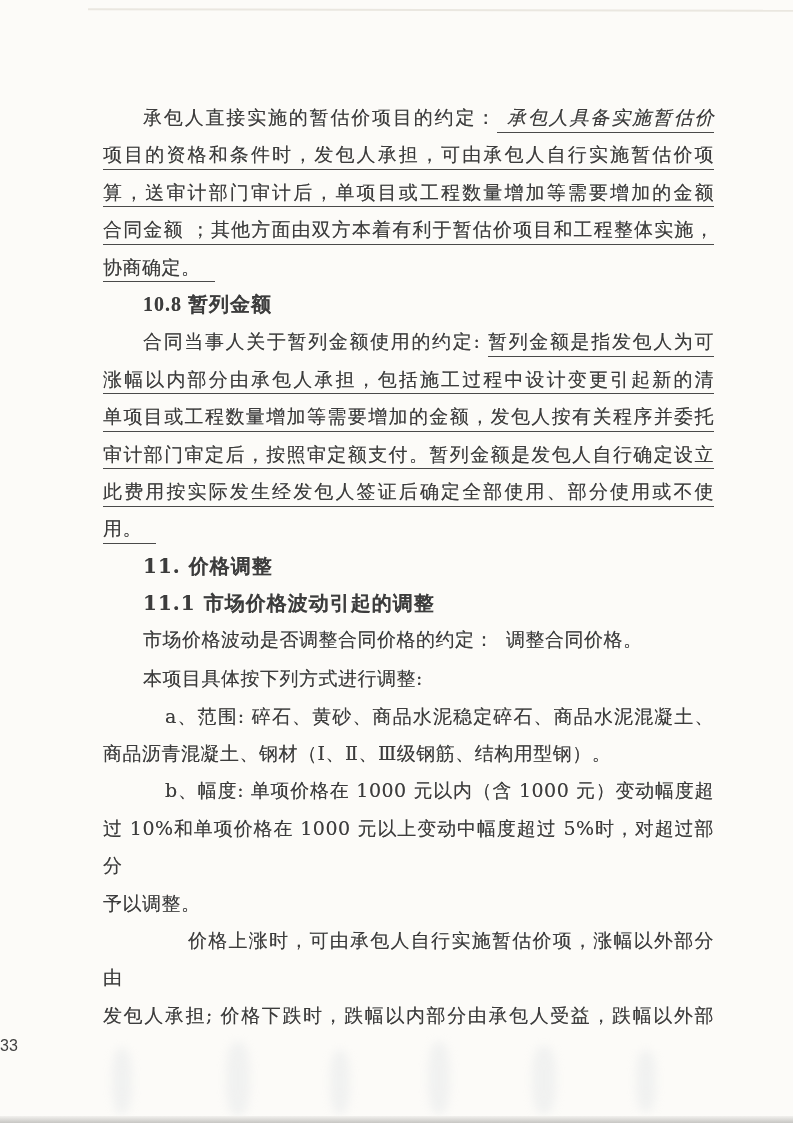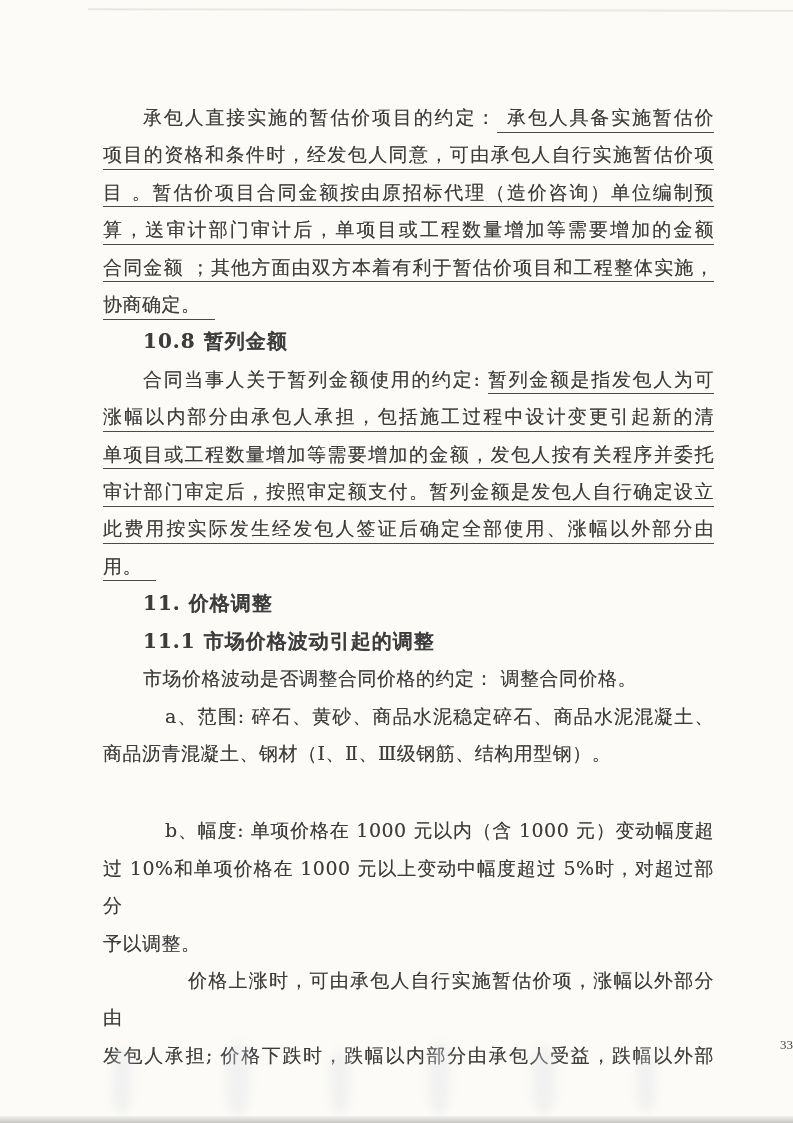--- a/index.html
+++ b/index.html
@@ -56,58 +56,58 @@
   }
   .line.heading {
     font-weight: bold;
     font-size: 20px;
     letter-spacing: 1px;
   }
   .u {
     border-bottom: 1.5px solid var(--ul, #4a4a4a);
     padding-bottom: 3.5px;
   }
-  .lead-gap { padding-left: 10px; }
+  .lead-gap { padding-left: 10px; font-style: italic; }
   .tail-gap { padding-right: 14px; }
   .page-number {
     position: absolute;
     top: 1037px; left: 0;
     width: 100%;
-    text-align: right;
-    font-size: 13px;
+    text-align: left;
+    font-size: 16px;
     color: #3f3f3f;
-    font-family: Liberation Serif, serif;
+    font-family: Liberation Sans, sans-serif;
   }
 </style>
 </head>
 <body>
 
 <div class="page">
   <div class="scan-line-top"></div>
 
   <div class="contract-text">
       <div class="line just" style="text-indent: 40px;"><span>承包人直接实施的暂估价项目的约定：</span><span class="u lead-gap">承包人具备实施暂估价</span></div>
-      <div class="line just"><span class="u">项目的资格和条件时，经发包人同意，可由承包人自行实施暂估价项</span></div>
-      <div class="line just"><span class="u">目 。暂估价项目合同金额按由原招标代理（造价咨询）单位编制预</span></div>
+      <div class="line just"><span class="u">项目的资格和条件时，发包人承担，可由承包人自行实施暂估价项</span></div>
       <div class="line just"><span class="u">算，送审计部门审计后，单项目或工程数量增加等需要增加的金额</span></div>
       <div class="line just"><span class="u">合同金额 ；其他方面由双方本着有利于暂估价项目和工程整体实施，</span></div>
       <div class="line"><span class="u tail-gap">协商确定。</span></div>
-      <div class="line heading" style="text-indent: 40px;"><span>10.8 暂列金额</span></div>
+      <div class="line heading" style="text-indent: 40px; font-family: Liberation Serif, serif;"><span>10.8 暂列金额</span></div>
       <div class="line just" style="text-indent: 40px;"><span>合同当事人关于暂列金额使用的约定: </span><span class="u">暂列金额是指发包人为可</span></div>
       <div class="line just"><span class="u">涨幅以内部分由承包人承担，包括施工过程中设计变更引起新的清</span></div>
       <div class="line just"><span class="u">单项目或工程数量增加等需要增加的金额，发包人按有关程序并委托</span></div>
       <div class="line just"><span class="u">审计部门审定后，按照审定额支付。暂列金额是发包人自行确定设立</span></div>
-      <div class="line just"><span class="u">此费用按实际发生经发包人签证后确定全部使用、涨幅以外部分由</span></div>
+      <div class="line just"><span class="u">此费用按实际发生经发包人签证后确定全部使用、部分使用或不使</span></div>
       <div class="line"><span class="u tail-gap">用。</span></div>
       <div class="line heading" style="text-indent: 40px;"><span>11. 价格调整</span></div>
       <div class="line heading" style="text-indent: 40px;"><span>11.1 市场价格波动引起的调整</span></div>
-      <div class="line" style="text-indent: 40px;"><span>市场价格波动是否调整合同价格的约定： 调整合同价格。</span></div>
+      <div class="line" style="text-indent: 40px; font-family: Liberation Mono, monospace;"><span>市场价格波动是否调整合同价格的约定： 调整合同价格。</span></div>
+      <div class="line" style="text-indent: 40px;"><span>本项目具体按下列方式进行调整:</span></div>
       <div class="line just" style="text-indent: 62px;"><span>a、范围: 碎石、黄砂、商品水泥稳定碎石、商品水泥混凝土、</span></div>
       <div class="line"><span>商品沥青混凝土、钢材（Ⅰ、Ⅱ、Ⅲ级钢筋、结构用型钢）。</span></div>
-      <div class="line just" style="text-indent: 62px; margin-top: 40px;"><span>b、幅度: 单项价格在 1000 元以内（含 1000 元）变动幅度超</span></div>
+      <div class="line just" style="text-indent: 62px;"><span>b、幅度: 单项价格在 1000 元以内（含 1000 元）变动幅度超</span></div>
       <div class="line just"><span>过 10%和单项价格在 1000 元以上变动中幅度超过 5%时，对超过部分</span></div>
       <div class="line"><span>予以调整。</span></div>
       <div class="line just" style="text-indent: 85px;"><span>价格上涨时，可由承包人自行实施暂估价项，涨幅以外部分由</span></div>
       <div class="line just"><span>发包人承担; 价格下跌时，跌幅以内部分由承包人受益，跌幅以外部</span></div>
     </div>
 
   <div class="page-number">33</div>
 
   <div class="smudge" style="left:112px; top:1048px; width:20px; height:66px;"></div>
   <div class="smudge" style="left:226px; top:1042px; width:24px; height:74px;"></div>

